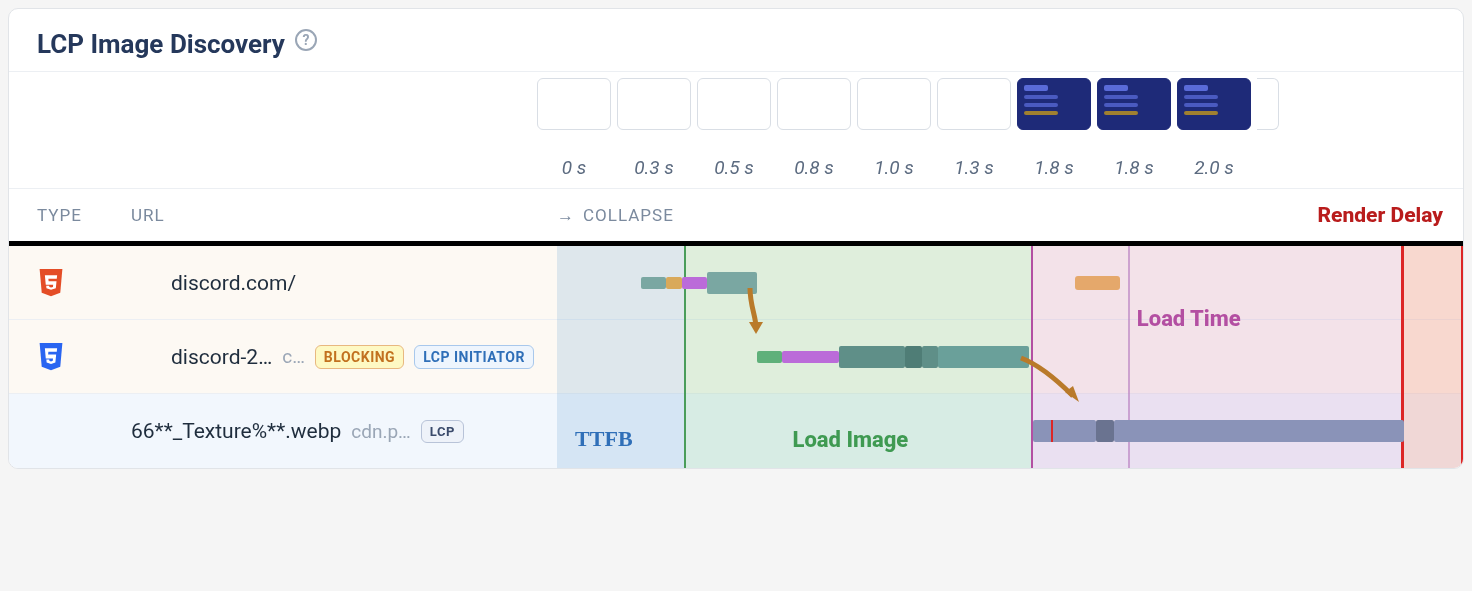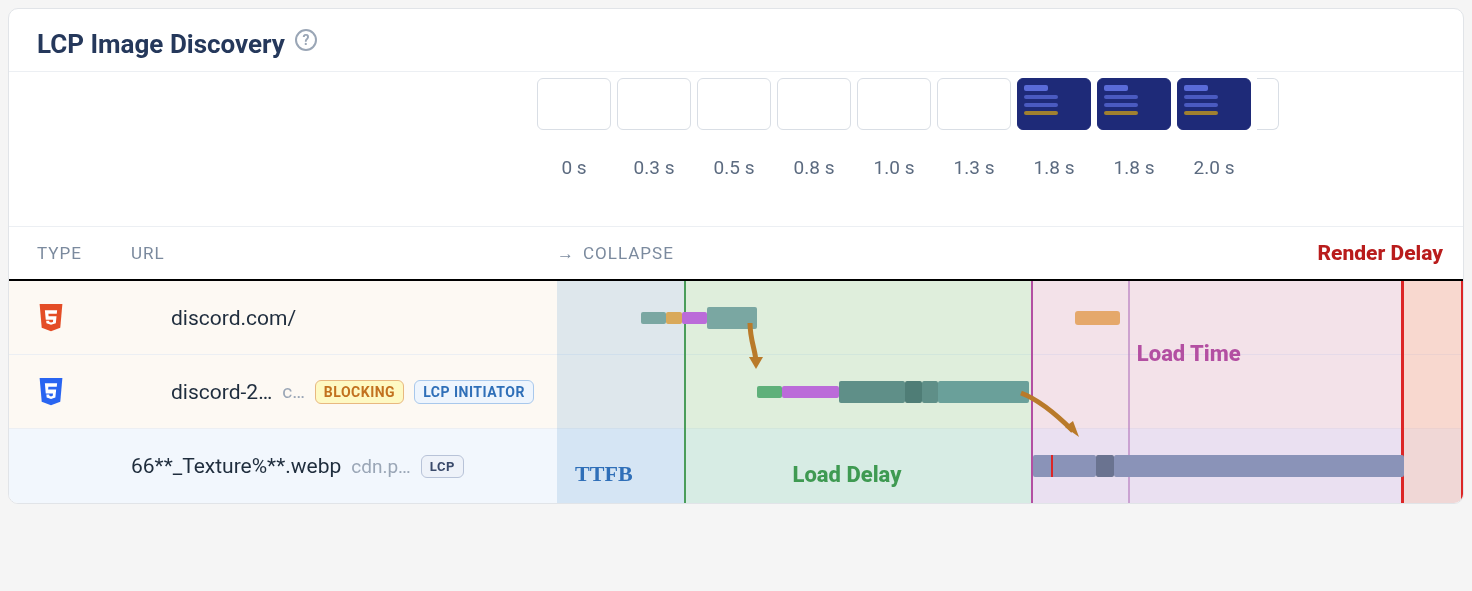--- a/index.html
+++ b/index.html
@@ -78,35 +78,35 @@
     position: relative;
   }
   .ticklabels {
     margin-left: 520px;
     height: 40px;
     display: flex;
     gap: 6px;
     font-size: 19px;
     color: #5c6b80;
     padding-top: 8px;
+    font-style: italic;
   }
   .ticklabels span { width:74px; flex:0 0 auto; text-align:center; }
   .filmstrip-extra { width:22px; height:52px; border:1px solid #d9dee5; border-left:none; border-radius:0 6px 6px 0; }
 
   .table-head {
     display: grid;
     grid-template-columns: 94px 426px 1fr;
     align-items: center;
     border-top: 1px solid #eceff3;
-    border-bottom: 2px solid #000000;
+    border-bottom: 5px solid #000000;
     padding: 14px 0 14px 28px;
     font-size: 17px;
     letter-spacing: 1px;
     color: #7b8a9e;
-    margin-top: 38px;
   }
   .col-collapse {
     display:flex; align-items:center; gap:8px;
     color:#7b8a9e;
     justify-content: space-between;
     padding-right: 20px;
   }
   .collapse-left { display:flex; align-items:center; gap:8px; }
   .arrow-right { font-weight:700; }
   .render-delay-label { color:#b91c1c; font-weight:800; font-size:21px; letter-spacing:0; }
@@ -219,21 +219,21 @@
   </div>
 
   <div class="rows">
 
     <div class="zones">
       <div class="zone ttfb"></div>
       <div class="zone loaddelay"></div>
       <div class="zone loadtime"></div>
       <div class="zone renderdelay"></div>
       <span class="zone-label ttfb">TTFB</span>
-      <span class="zone-label loaddelay">Load Delay</span>
+      <span class="zone-label loaddelay">Load Image</span>
       <span class="zone-label loadtime">Load Time</span>
       <div class="vline" style="left:63%; background:rgba(180,120,190,0.6);"></div>
     </div>
 
     <div class="row alt">
       <div class="icon-cell">
         <span class="html5-icon">
           <svg viewBox="0 0 32 36">
               <path fill="#e44d26" d="M3 2h26l-2.4 27L16 33 5.4 29z"></path>
               <path fill="#fff" d="M9 9h14l-.4 4H13l.3 3h9l-.8 8-5.5 1.6L10.8 24l-.3-3h3.4l.2 1.6 2 .6 2.1-.6.3-2.6H10z"></path>

